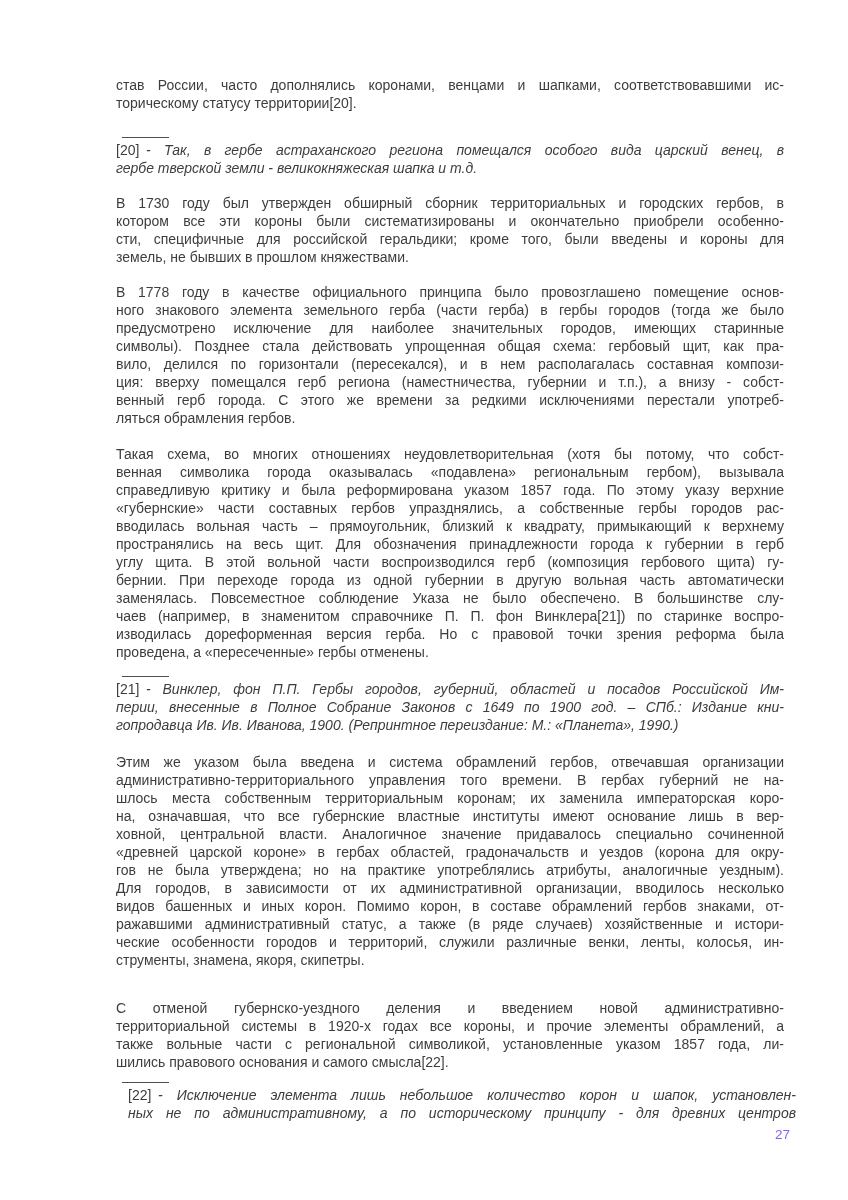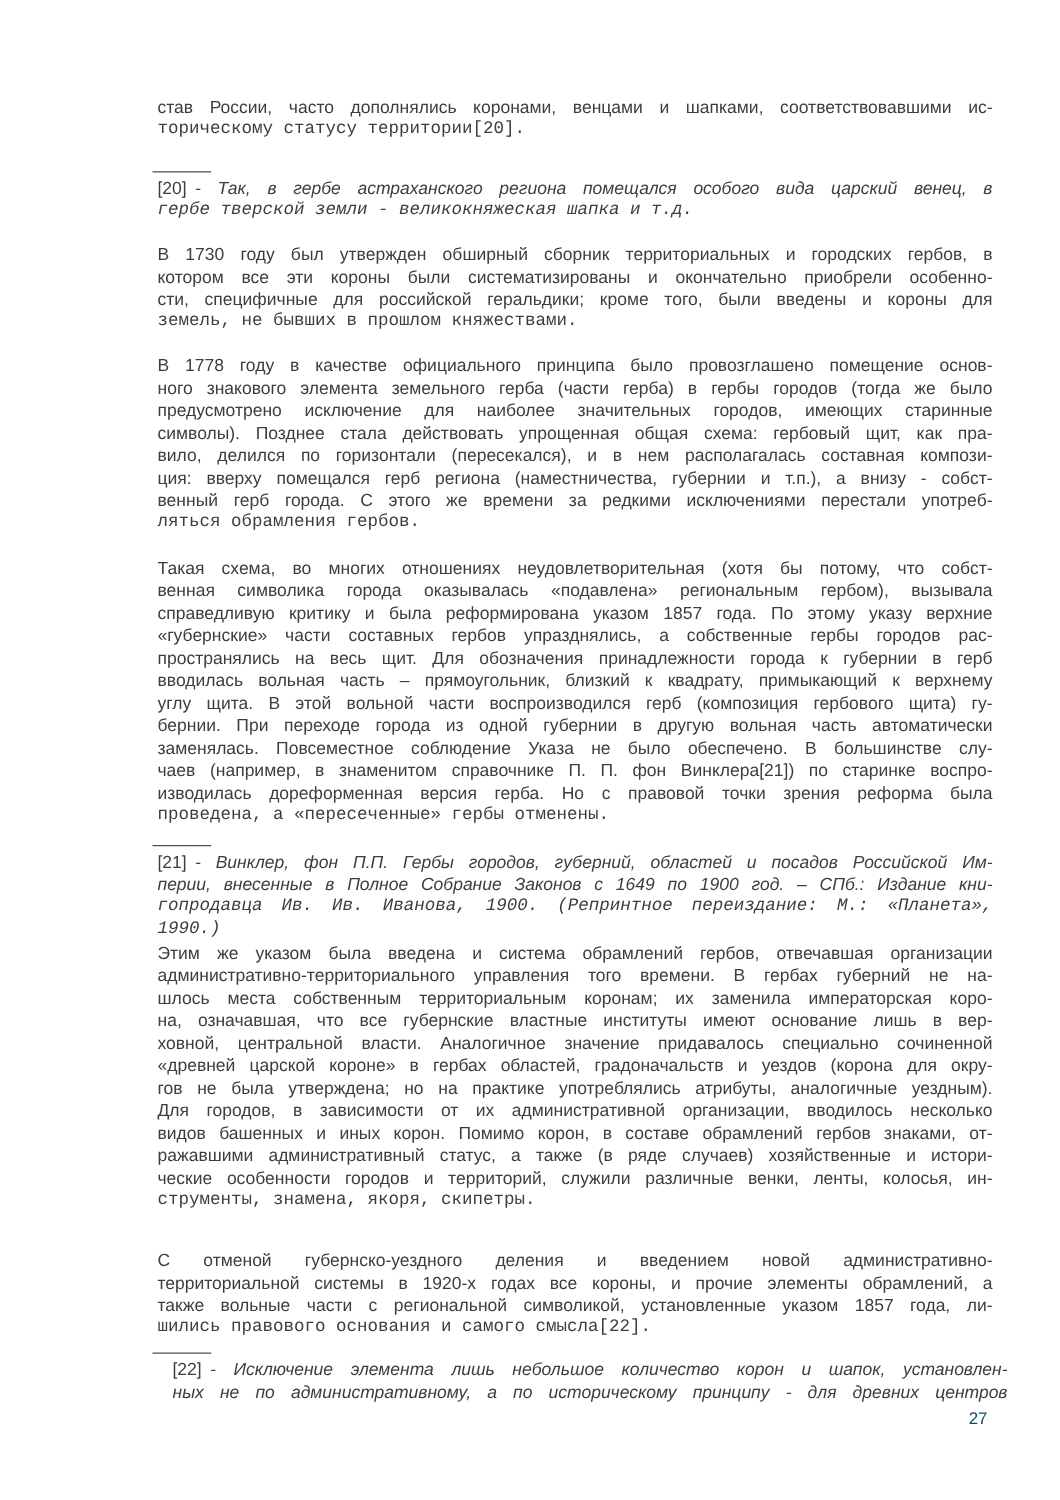--- a/index.html
+++ b/index.html
@@ -10,33 +10,32 @@
   }
   .page {
     position: relative;
     width: 848px; height: 1200px;
     background: #ffffff;
     overflow: hidden;
     color: #3d3d3d;
   }
   .block {
     position: absolute;
-    left: 126px;
+    left: 116px;
     width: 668px;
     font-size: 14px;
     line-height: 18px;
     color: #3d3d3d;
   }
   .tline {
     text-align: justify;
     text-align-last: justify;
   }
   .tline-last {
     text-align-last: left;
-    font-family: Liberation Mono, monospace;
   }
   .fn { font-style: italic; }
   .fnmark {
     position: absolute;
     left: 0; top: 0;
     font-style: normal;
   }
   .fn .fnlines .tline:first-child { text-indent: 30px; }
   .fnsep {
     position: absolute;
@@ -46,21 +45,21 @@
     border-top: 1px solid #4f4f4f;
   }
   .pagenum {
     position: absolute;
     left: 122px;
     width: 668px;
     top: 1126px;
     text-align: right;
     font-size: 13.5px;
     line-height: 18px;
-    color: #0c4a6e;
+    color: #8b5cf6;
   }
   
   .b-p1   { top: 76px; }
   .b-sep1 { top: 137px; }
   .b-fn20 { top: 141px; }
   .b-p2   { top: 194px; }
   .b-p3   { top: 283px; }
   .b-p4   { top: 445px; }
   .b-sep2 { top: 676px; }
   .b-fn21 { top: 680px; }
@@ -105,22 +104,22 @@
       <div class="tline">ция: вверху помещался герб региона (наместничества, губернии и т.п.), а внизу - собст-</div>
       <div class="tline">венный герб города. С этого же времени за редкими исключениями перестали употреб-</div>
       <div class="tline tline-last">ляться обрамления гербов.</div>
     </div>
 
   <div class="block b-p4">
       <div class="tline">Такая схема, во многих отношениях неудовлетворительная (хотя бы потому, что собст-</div>
       <div class="tline">венная символика города оказывалась «подавлена» региональным гербом), вызывала</div>
       <div class="tline">справедливую критику и была реформирована указом 1857 года. По этому указу верхние</div>
       <div class="tline">«губернские» части составных гербов упразднялись, а собственные гербы городов рас-</div>
+      <div class="tline">вводилась вольная часть – прямоугольник, близкий к квадрату, примыкающий к верхнему</div>
       <div class="tline">пространялись на весь щит. Для обозначения принадлежности города к губернии в герб</div>
-      <div class="tline">вводилась вольная часть – прямоугольник, близкий к квадрату, примыкающий к верхнему</div>
       <div class="tline">углу щита. В этой вольной части воспроизводился герб (композиция гербового щита) гу-</div>
       <div class="tline">бернии. При переходе города из одной губернии в другую вольная часть автоматически</div>
       <div class="tline">заменялась. Повсеместное соблюдение Указа не было обеспечено. В большинстве слу-</div>
       <div class="tline">чаев (например, в знаменитом справочнике П. П. фон Винклера[21]) по старинке воспро-</div>
       <div class="tline">изводилась дореформенная версия герба. Но с правовой точки зрения реформа была</div>
       <div class="tline tline-last">проведена, а «пересеченные» гербы отменены.</div>
     </div>
 
   <div class="fnsep b-sep2"></div>
 

